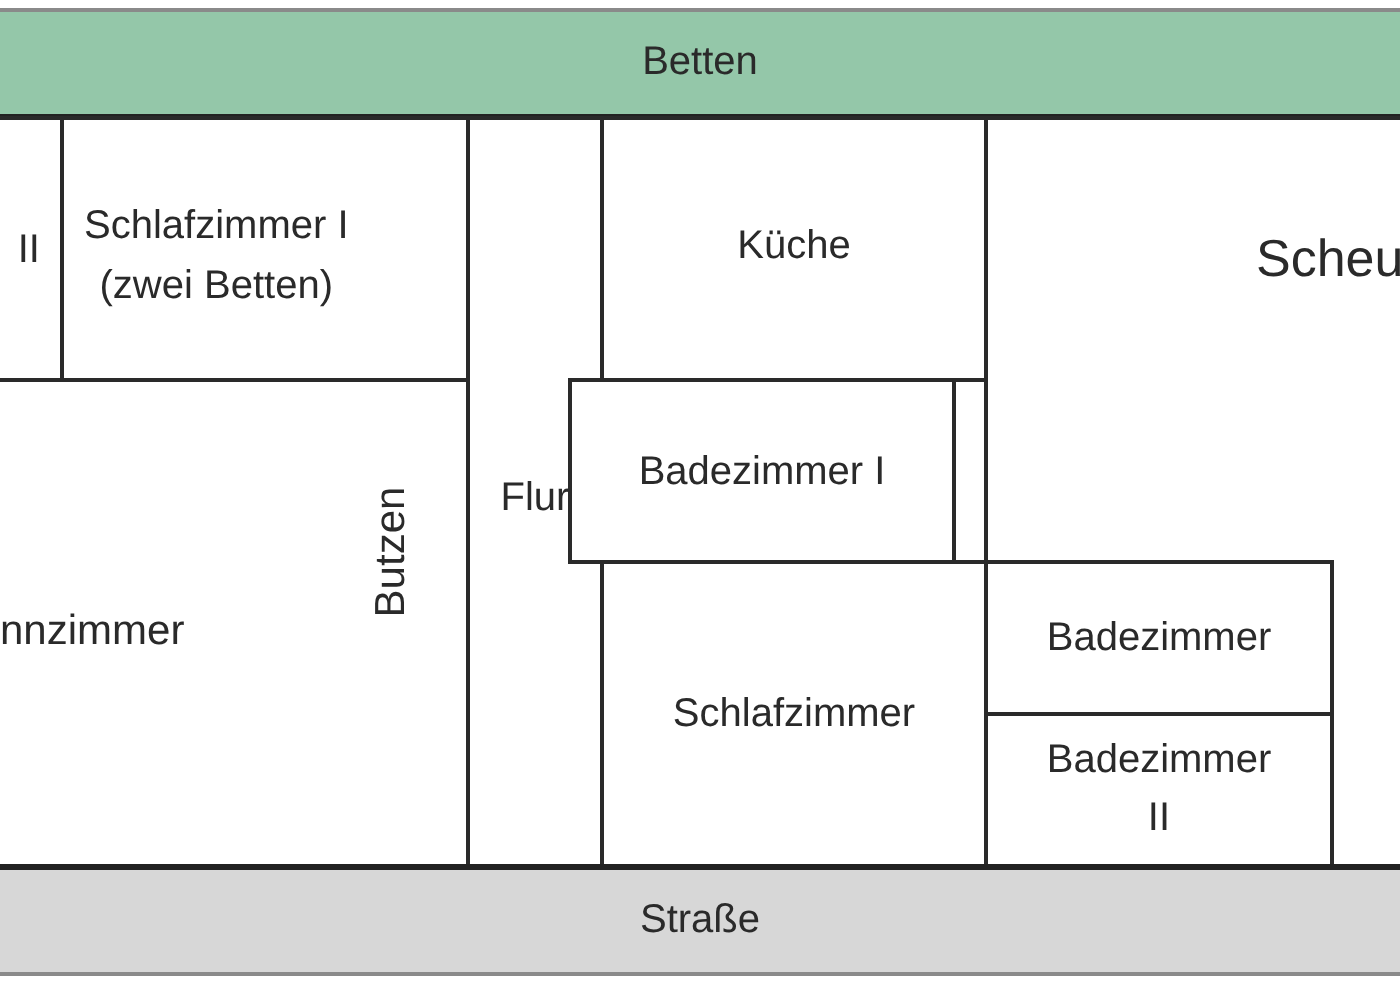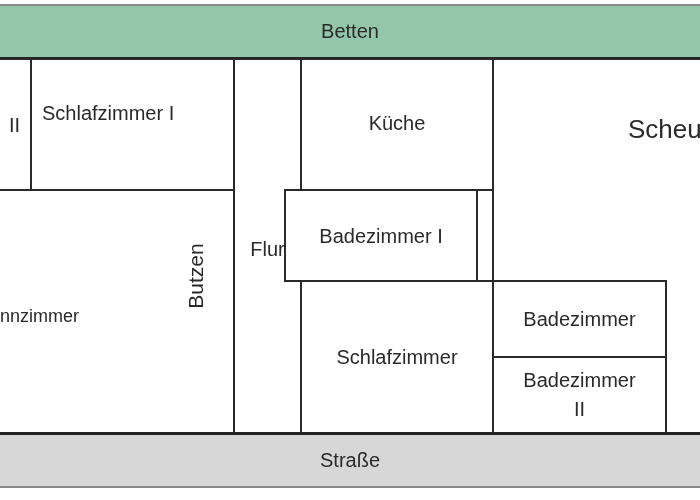--- a/index.html
+++ b/index.html
@@ -34,25 +34,26 @@
   <span>Betten</span>
 </div>
 
 <div class="abs room" style="left:-4px; top:58px; width:36px; height:133px; justify-content:flex-end; padding-right:10px;">
   <span class="label">II</span>
 </div>
 
 <div class="abs room" style="left:30px; top:58px; width:205px; height:133px; justify-content:flex-start; padding-left:10px; text-align:center; align-items:flex-start; padding-top:38px;">
   <div>
     <span class="label">Schlafzimmer I</span>
+    <span class="label">(zwei Betten)</span>
   </div>
 </div>
 
 <div class="abs room" style="left:-4px; top:189px; width:239px; height:245px; justify-content:flex-start; align-items:flex-start;">
-  <span class="abs" style="left:2px; top:110px; font-size:18px;">nnzimmer</span>
+  <span class="abs" style="left:2px; top:110px; font-size:21px;">nnzimmer</span>
   <span class="vertical" style="left:158px; top:70px; width:80px; text-align:center;">Butzen</span>
 </div>
 
 <div class="abs room" style="left:233px; top:58px; width:69px; height:376px; align-items:flex-start; padding-top:174px;">
   <span class="label">Flur</span>
 </div>
 
 <div class="abs room" style="left:300px; top:58px; width:194px; height:133px; padding-bottom:4px;">
   <span class="label">Küche</span>
 </div>

